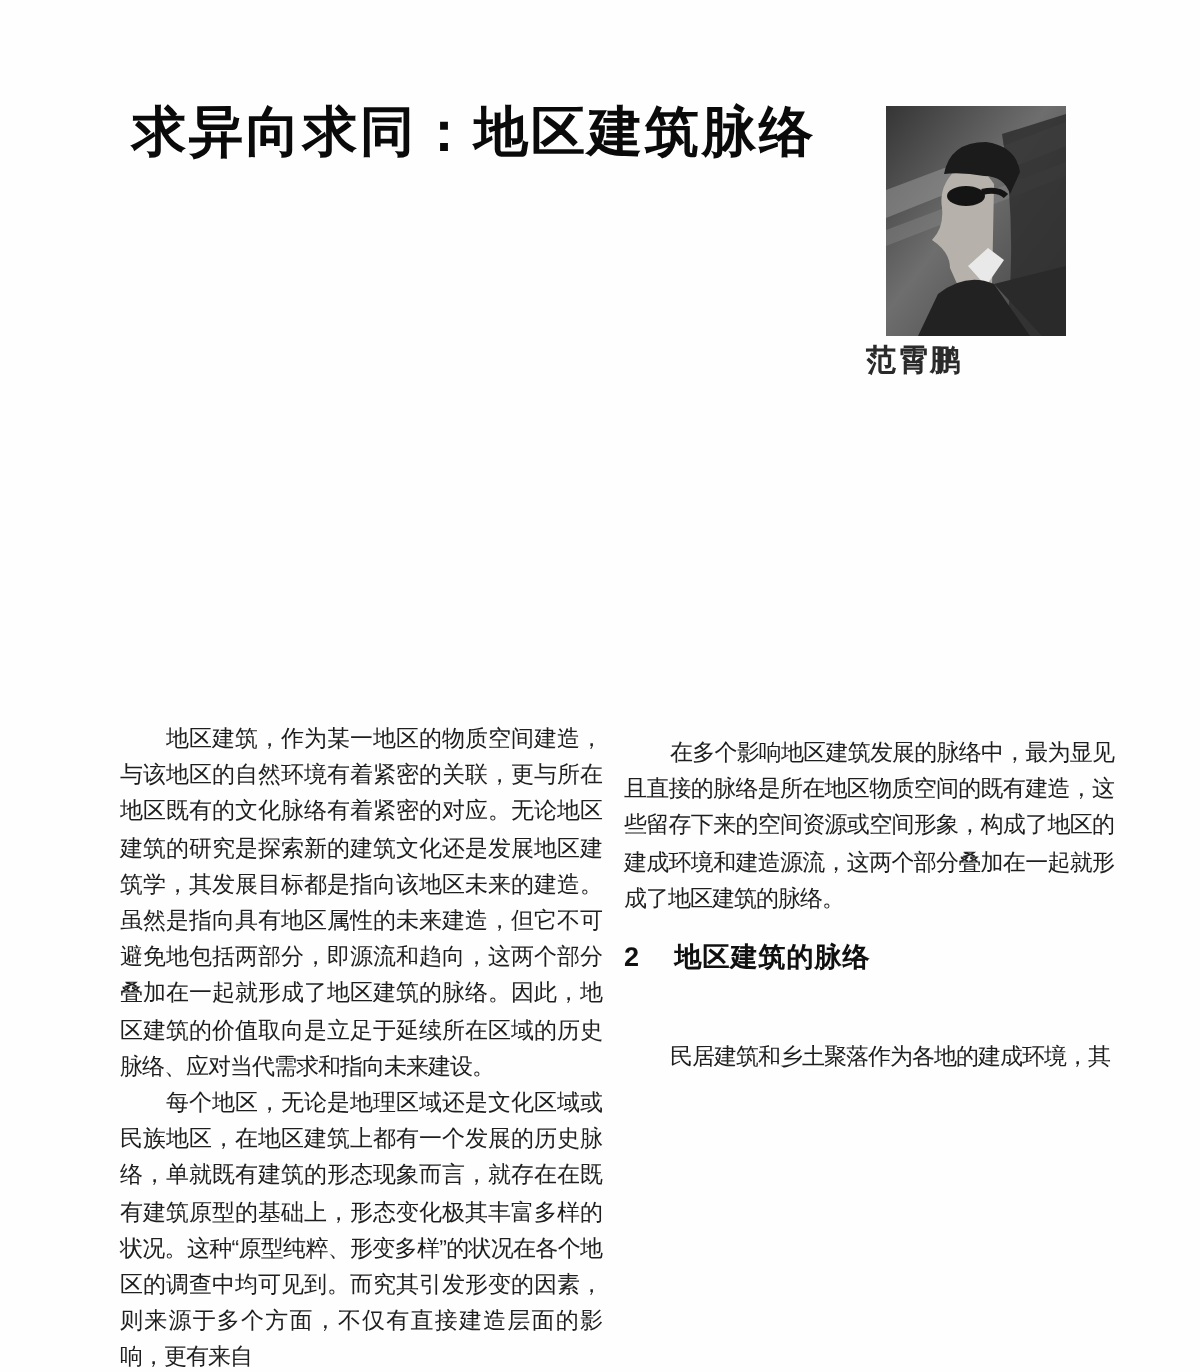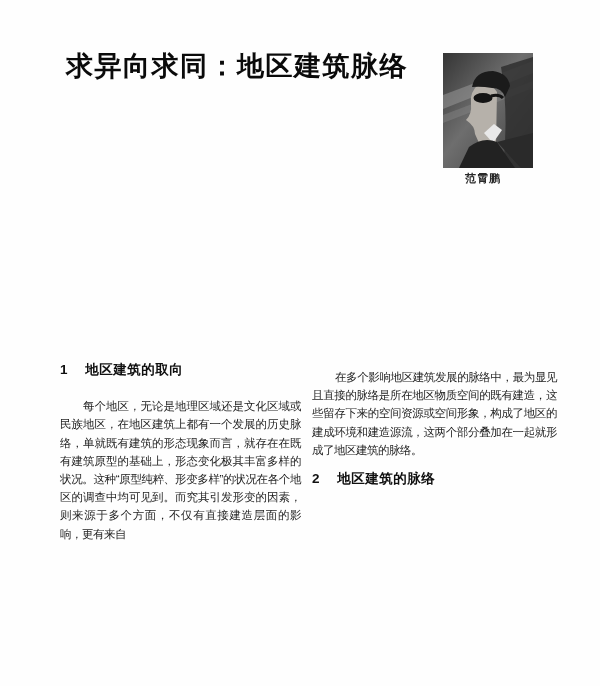--- a/index.html
+++ b/index.html
@@ -23,22 +23,22 @@
     white-space: nowrap;
   }
   .photo {
     position: absolute; left: 443px; top: 53px;
     width: 90px; height: 115px;
     overflow: hidden;
   }
   .photo svg { display: block; }
   .author-name {
     position: absolute; left: 433px; top: 171px;
-    width: 100px; text-align: center;
-    font-size: 11px; font-weight: 600;
+    width: 100px; text-align: left;
+    font-size: 15px; font-weight: 600;
     letter-spacing: 1px;
     color: #2a2a2a;
   }
   .affiliation {
     position: absolute; left: 318px; top: 190px;
     width: 222px; text-align: right;
     font-size: 10px; font-style: italic;
     font-family: "Liberation Serif", "DejaVu Serif", serif;
     color: #3a3a3a;
     letter-spacing: 0.5px;
@@ -90,28 +90,26 @@
       <path d="M48,43 q8,-2 12,2" stroke="#141414" stroke-width="3" fill="none"></path>
       <path d="M41,80 l9,10 l9,-13 l-8,-6 Z" fill="#e9e9e9"></path>
       <path d="M26,94 Q40,83 54,89 L72,115 L16,115 Z" fill="#222222"></path>
       <path d="M54,89 L78,115 L90,115 L90,80 Z" fill="#2a2a2a"></path>
     </svg>
   </div>
 
   <div class="author-name">范霄鹏</div>
 
   <div class="col col-left">
-    <h2 class="sec-heading">
-      <span class="num">1</span>
-      <span>地区建筑的取向</span>
-    </h2>
+    <p class="indent">地区建筑，作为某一地区的物质空间建造，与该地区的自然环境有着紧密的关联，更与所在地区既有的文化脉络有着紧密的对应。无论地区建筑的研究是探索新的建筑文化还是发展地区建筑学，其发展目标都是指向该地区未来的建造。虽然是指向具有地区属性的未来建造，但它不可避免地包括两部分，即源流和趋向，这两个部分叠加在一起就形成了地区建筑的脉络。因此，地区建筑的价值取向是立足于延续所在区域的历史脉络、应对当代需求和指向未来建设。</p>
     <p class="indent">每个地区，无论是地理区域还是文化区域或民族地区，在地区建筑上都有一个发展的历史脉络，单就既有建筑的形态现象而言，就存在在既有建筑原型的基础上，形态变化极其丰富多样的状况。这种“原型纯粹、形变多样”的状况在各个地区的调查中均可见到。而究其引发形变的因素，则来源于多个方面，不仅有直接建造层面的影响，更有来自</p>
   </div>
 
   <div class="col col-right">
     <p class="indent">在多个影响地区建筑发展的脉络中，最为显见且直接的脉络是所在地区物质空间的既有建造，这些留存下来的空间资源或空间形象，构成了地区的建成环境和建造源流，这两个部分叠加在一起就形成了地区建筑的脉络。</p>
     <h2 class="sec-heading sec-heading-2">
       <span class="num">2</span>
       <span>地区建筑的脉络</span>
     </h2>
+    <p class="indent">民居建筑和乡土聚落作为各地的建成环境，其</p>
   </div>
 
 </div>
 
 </body></html>

